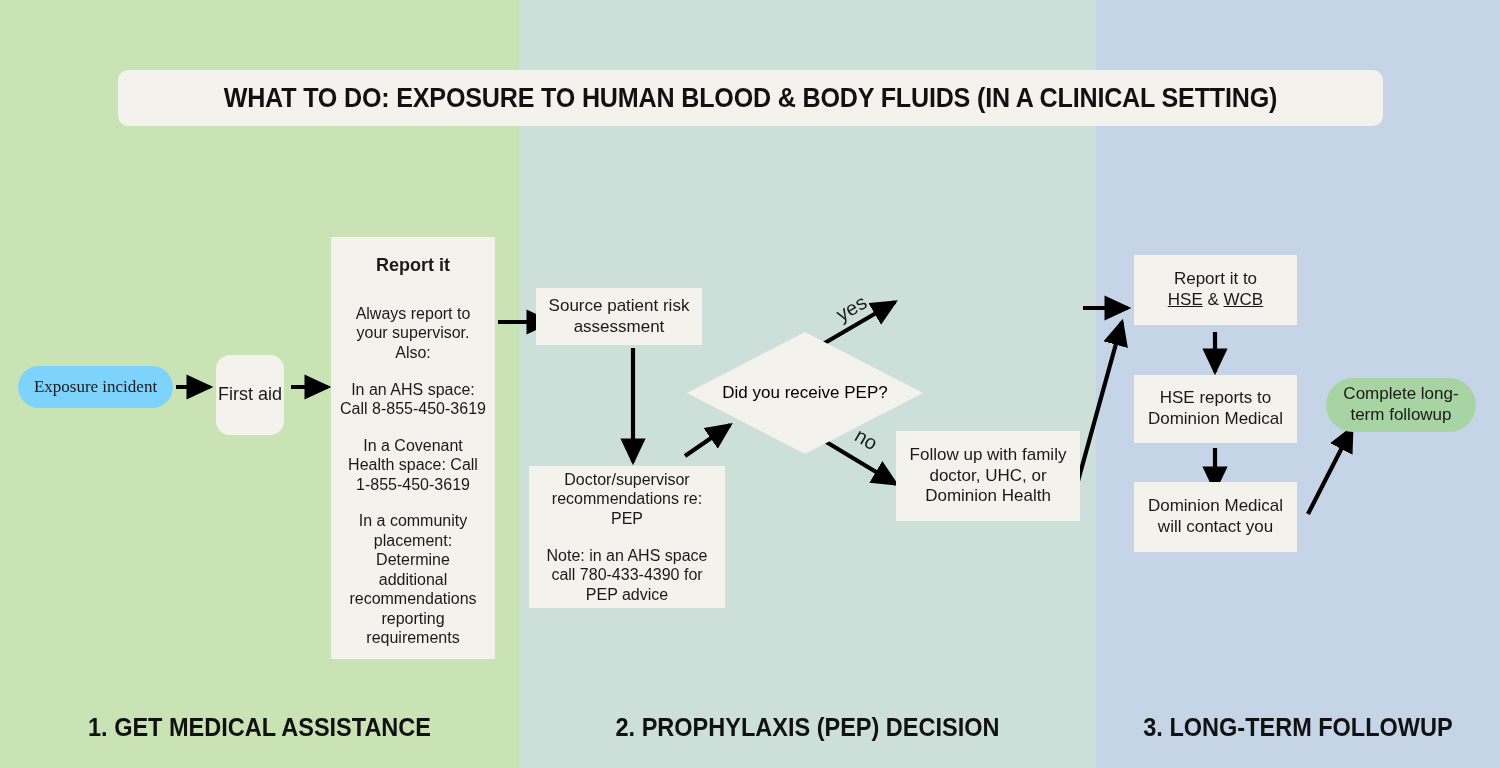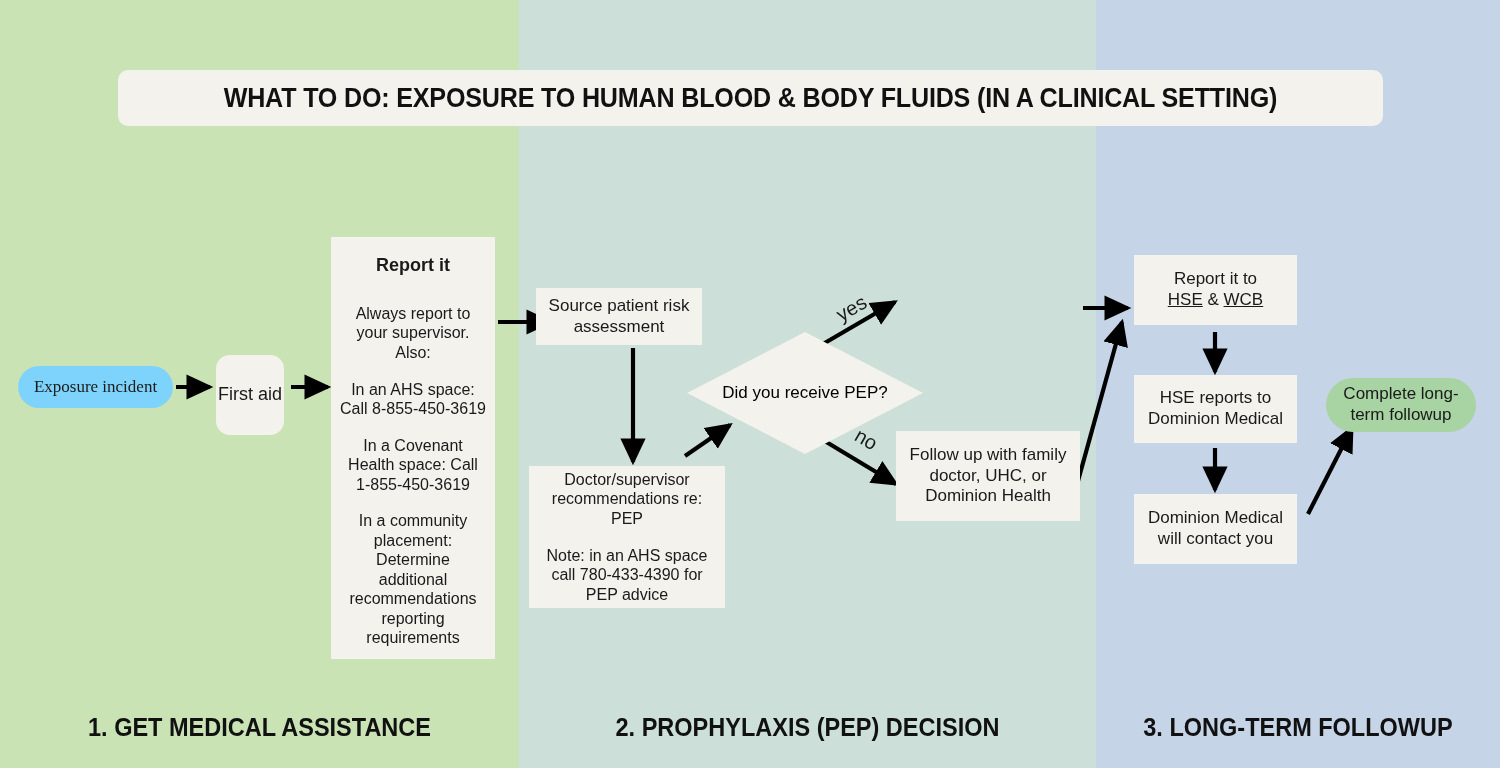--- a/index.html
+++ b/index.html
@@ -160,21 +160,21 @@
   </div>
 
   <div class="node" style="left:896px;top:431px;width:184px;height:90px;font-size:17px;padding:0 8px;">
     <p>Follow up with family doctor, UHC, or Dominion Health</p>
   </div>
 
   <div class="node" style="left:1134px;top:375px;width:163px;height:68px;font-size:17px;padding:0 6px;">
     <p>HSE reports to Dominion Medical</p>
   </div>
 
-  <div class="node" style="left:1134px;top:494px;width:163px;height:70px;font-size:17px;padding:0 6px;">
+  <div class="node" style="left:1134px;top:482px;width:163px;height:70px;font-size:17px;padding:0 6px;">
     <p>Dominion Medical will contact you</p>
   </div>
 
   <div class="node pill pill-green" style="left:1326px;top:370px;width:150px;height:54px;font-size:17px;padding:0 8px;margin-top:8px;">
     <p>Complete long-term followup</p>
   </div>
 
   <div class="footer" id="foot1">1. GET MEDICAL ASSISTANCE</div>
   <div class="footer" id="foot2">2. PROPHYLAXIS (PEP) DECISION</div>
   <div class="footer" id="foot3">3. LONG-TERM FOLLOWUP</div>

